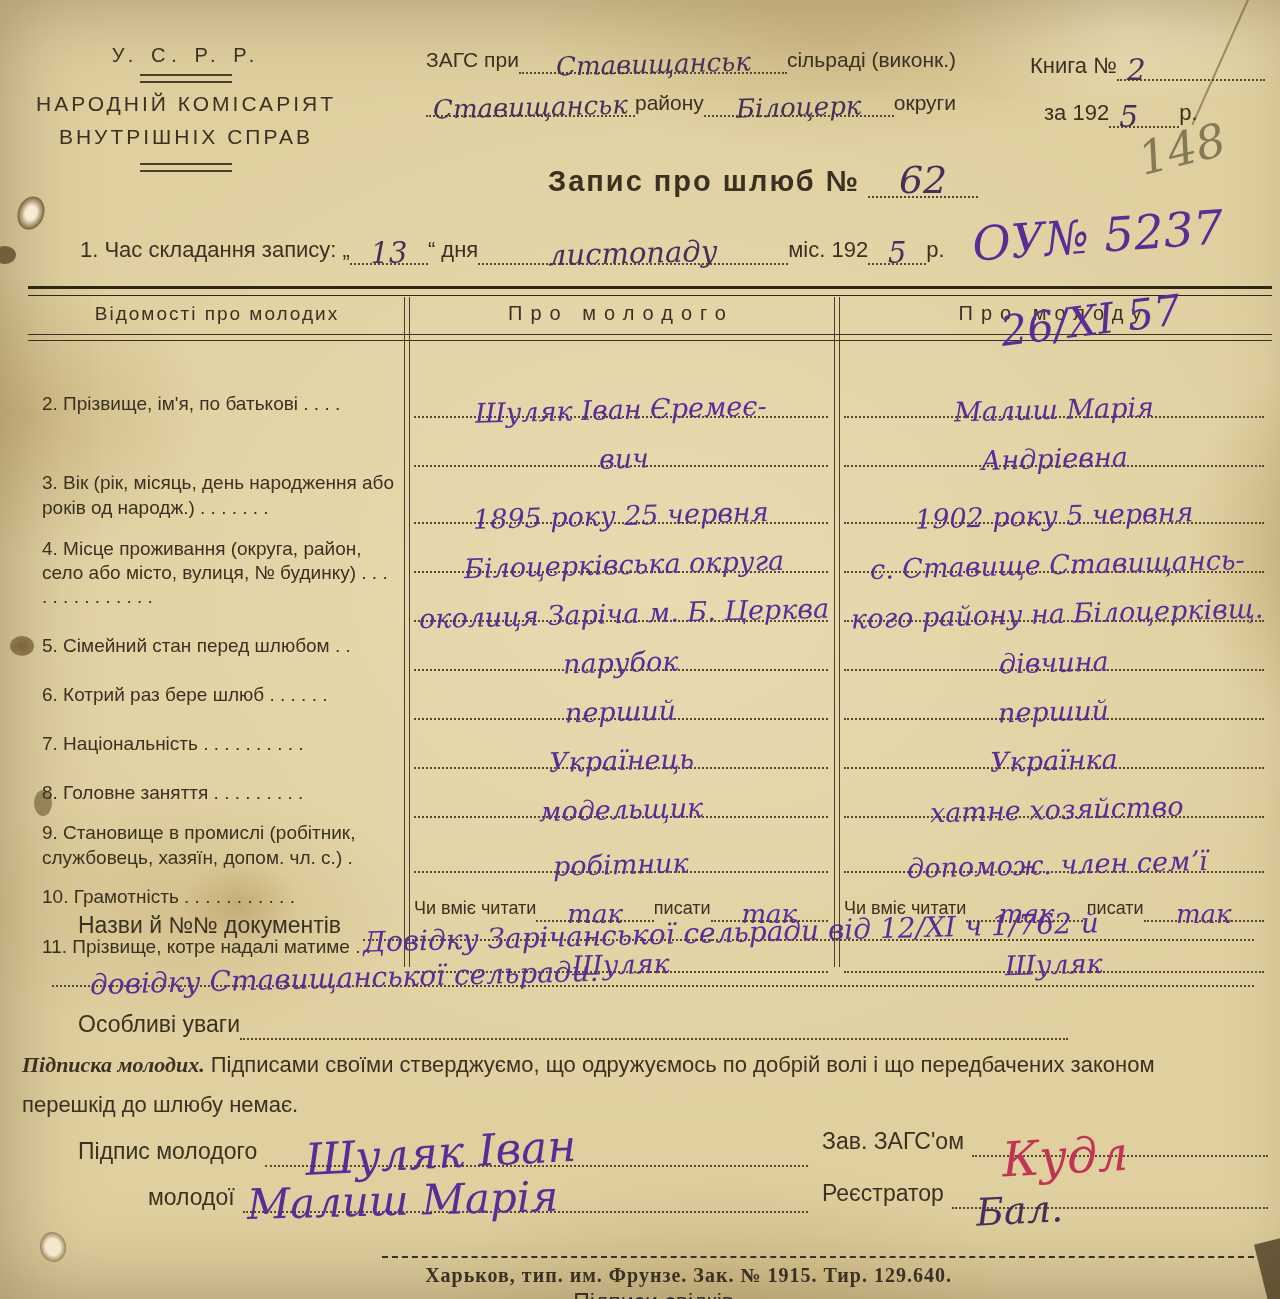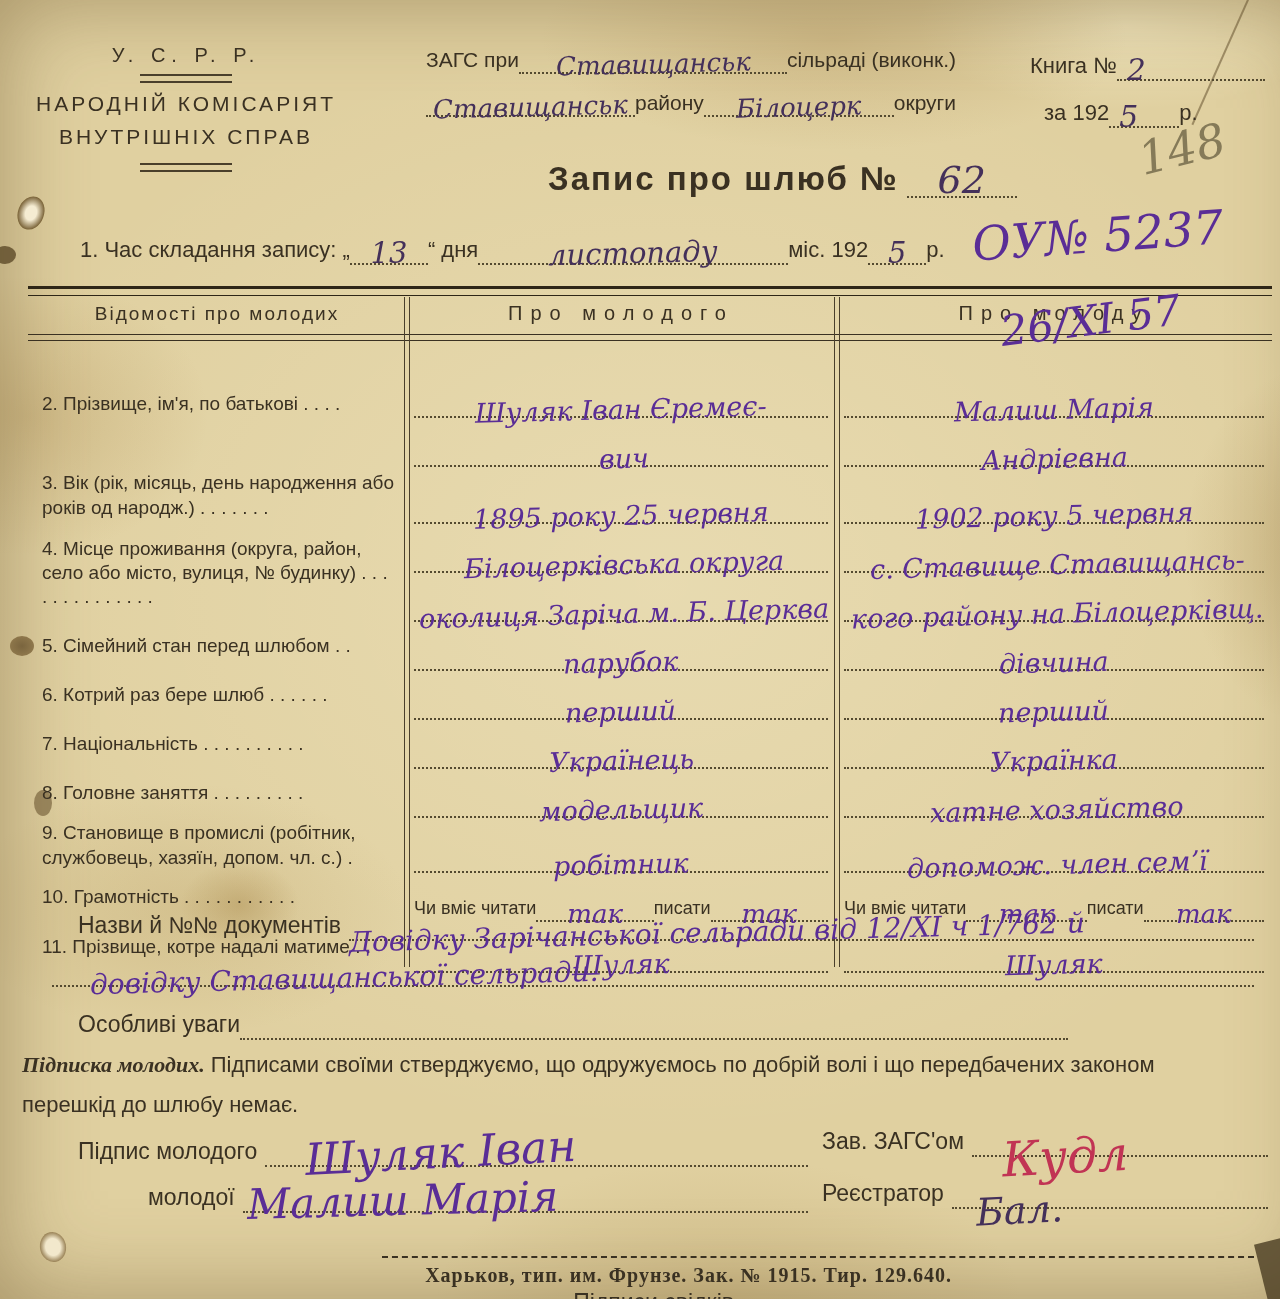--- a/index.html
+++ b/index.html
@@ -49,21 +49,21 @@
   
   .book{left:1030px;top:52px;width:235px;}
   .brow{display:flex;align-items:flex-end;}
   .brow .printed{font-size:22px;white-space:nowrap;padding-bottom:2px;}
   .brow .wline{flex:1;justify-content:flex-start;padding-left:10px;}
   .brow .hw{font-size:30px;margin-bottom:-8px;}
   .brow2{margin-top:18px;padding-left:14px;}
   .pencil{left:1138px;top:122px;font-size:46px;transform:rotate(-14deg);}
   
   .title{left:548px;top:158px;display:flex;align-items:flex-end;}
-  .title .printed{font-size:33px;font-weight:bold;letter-spacing:2px;white-space:nowrap;}
+  .title .printed{font-size:29px;font-weight:bold;letter-spacing:2px;white-space:nowrap;}
   .title .wline{width:110px;margin-left:8px;justify-content:center;}
   .title .hw{font-size:38px;margin-bottom:-6px;}
   .stamp-no{left:972px;top:208px;font-size:47px;transform:rotate(-4deg);}
   .stamp-date{left:1000px;top:296px;font-size:42px;transform:rotate(-7deg);z-index:5;}
   
   .line1{left:80px;top:236px;width:1120px;display:flex;align-items:flex-end;}
   .line1 .printed{font-size:22px;white-space:nowrap;padding-bottom:2px;}
   .line1 .wline{justify-content:center;}
   .line1 .hw{font-size:29px;margin-bottom:-7px;}
   .w-day{width:78px;}
@@ -95,21 +95,21 @@
   .r9{min-height:55px;}
   .r10{min-height:49px;}
   .r11{min-height:51px;}
   
   .lit{flex-direction:row;align-items:flex-end;text-align:right;}
   .lit .printed{font-size:18px;white-space:nowrap;padding-bottom:3px;}
   .lit .wline{flex:1;justify-content:center;}
   .lit .hw{font-size:26px;}
   
   .docs1{left:78px;top:912px;width:1176px;display:flex;align-items:flex-end;}
-  .docs1 .printed{font-size:23px;white-space:nowrap;padding-bottom:2px;margin-right:8px;}
+  .docs1 .printed{font-size:23px;white-space:nowrap;padding-bottom:2px;margin-right:22px;}
   .docs1 .wline{flex:1;}
   .docs1 .hw{font-size:28px;margin-bottom:-10px;}
   .docs2{left:52px;top:962px;width:1202px;}
   .docs2 .wline{width:100%;}
   .docs2 .hw{font-size:28px;padding-left:38px;margin-bottom:-10px;}
   .osob{left:78px;top:1008px;width:990px;display:flex;align-items:flex-end;}
   .osob .printed{font-size:23px;white-space:nowrap;padding-bottom:2px;}
   .osob .wline{flex:1;height:30px;}
   
   .pledge{left:22px;top:1050px;width:1240px;font-size:22px;line-height:1.35;}

